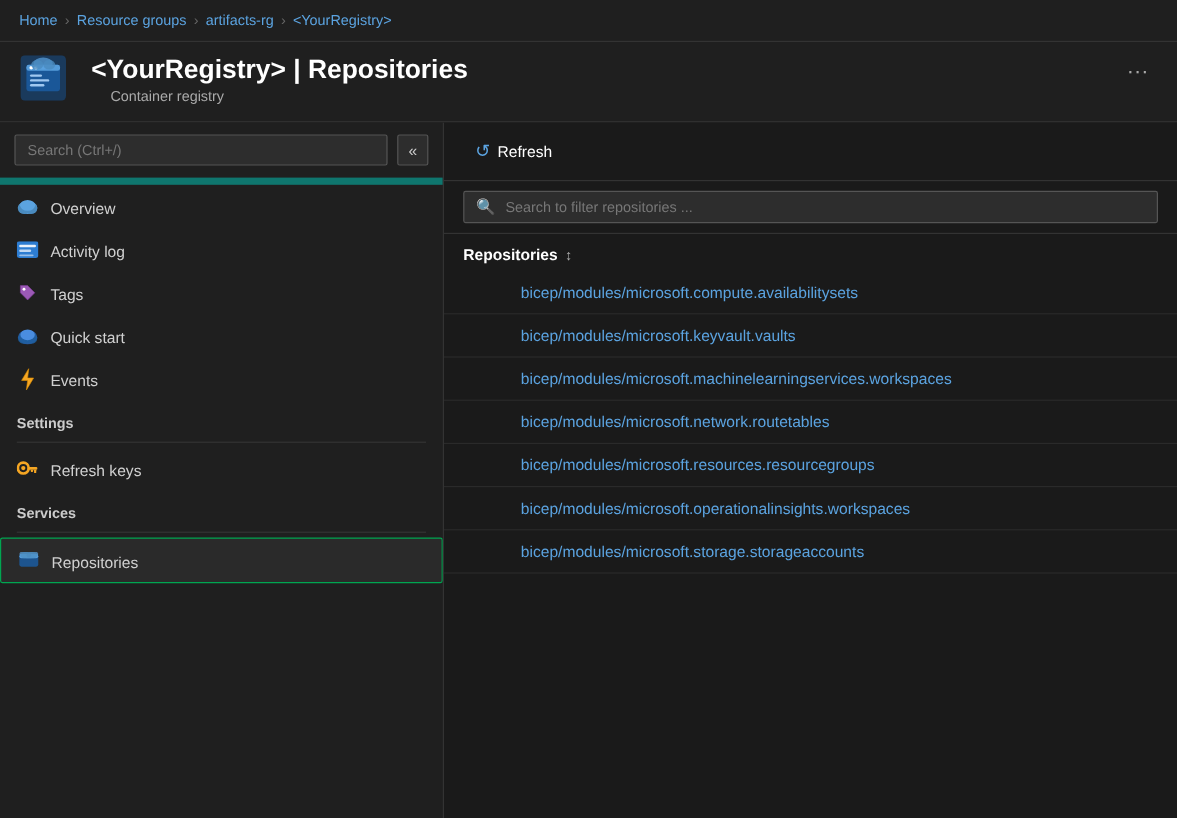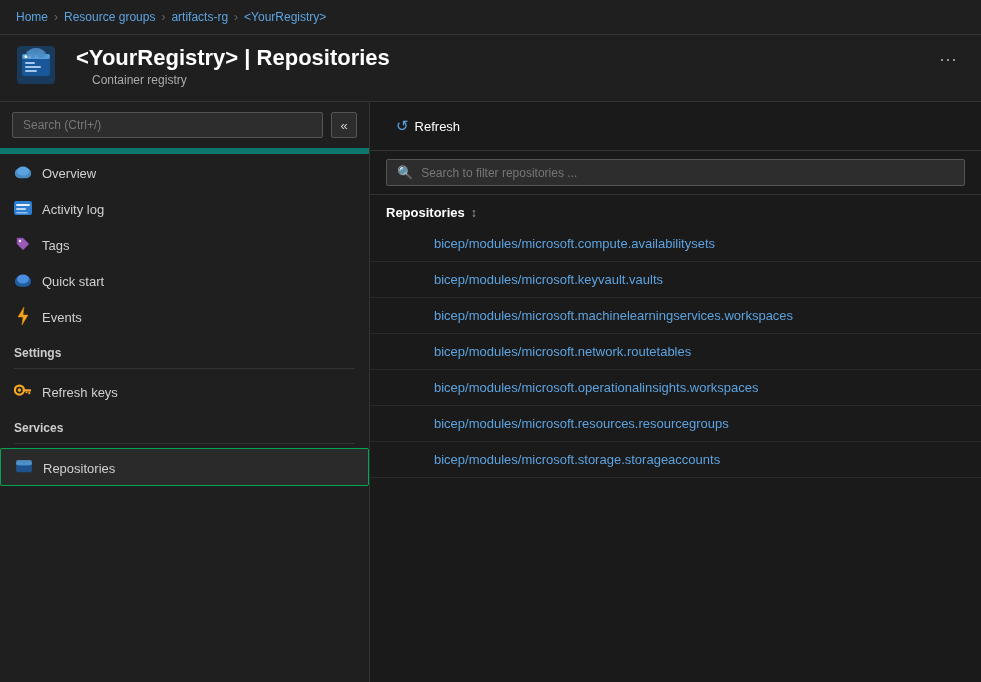--- a/index.html
+++ b/index.html
@@ -428,24 +428,24 @@
         <div class="repo-item">
           <a href="#">bicep/modules/microsoft.keyvault.vaults</a>
         </div>
         <div class="repo-item">
           <a href="#">bicep/modules/microsoft.machinelearningservices.workspaces</a>
         </div>
         <div class="repo-item">
           <a href="#">bicep/modules/microsoft.network.routetables</a>
         </div>
         <div class="repo-item">
+          <a href="#">bicep/modules/microsoft.resources.resourcegroups</a>
+        </div>
+        <div class="repo-item">
           <a href="#">bicep/modules/microsoft.operationalinsights.workspaces</a>
-        </div>
-        <div class="repo-item">
-          <a href="#">bicep/modules/microsoft.resources.resourcegroups</a>
         </div>
         <div class="repo-item">
           <a href="#">bicep/modules/microsoft.storage.storageaccounts</a>
         </div>
       </div>
 
   </div>
 </div>
 
 </body></html>

